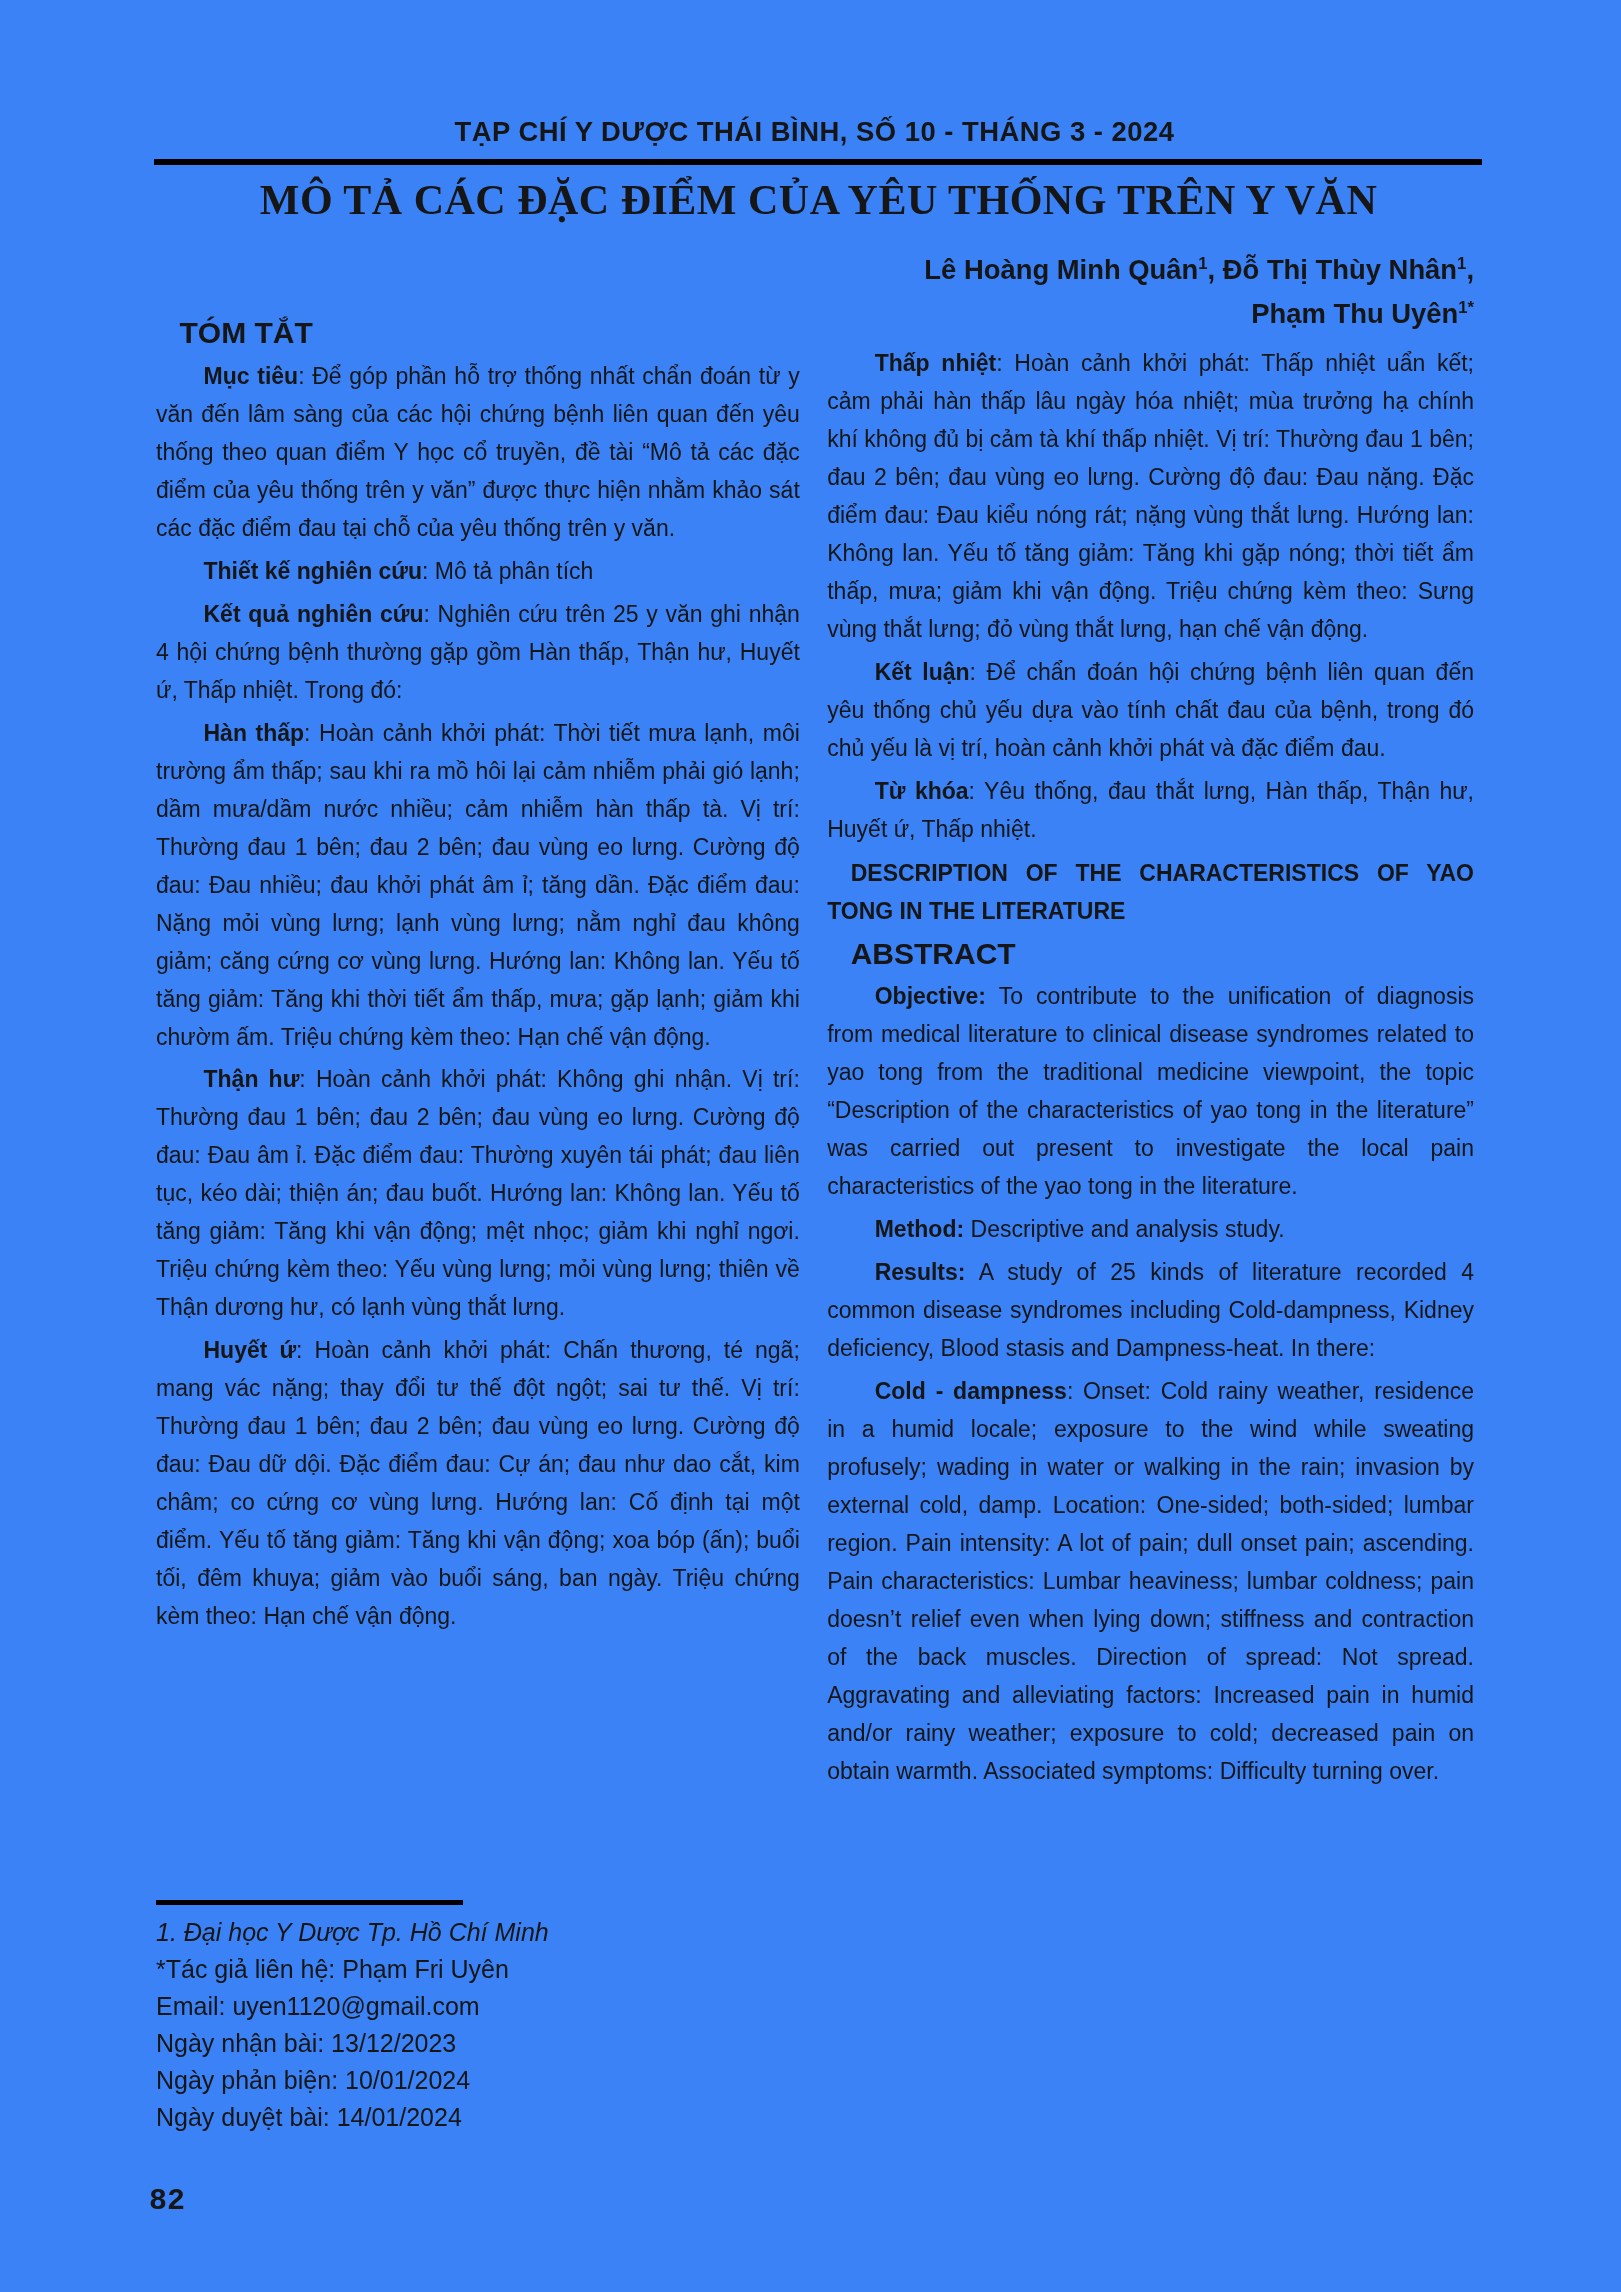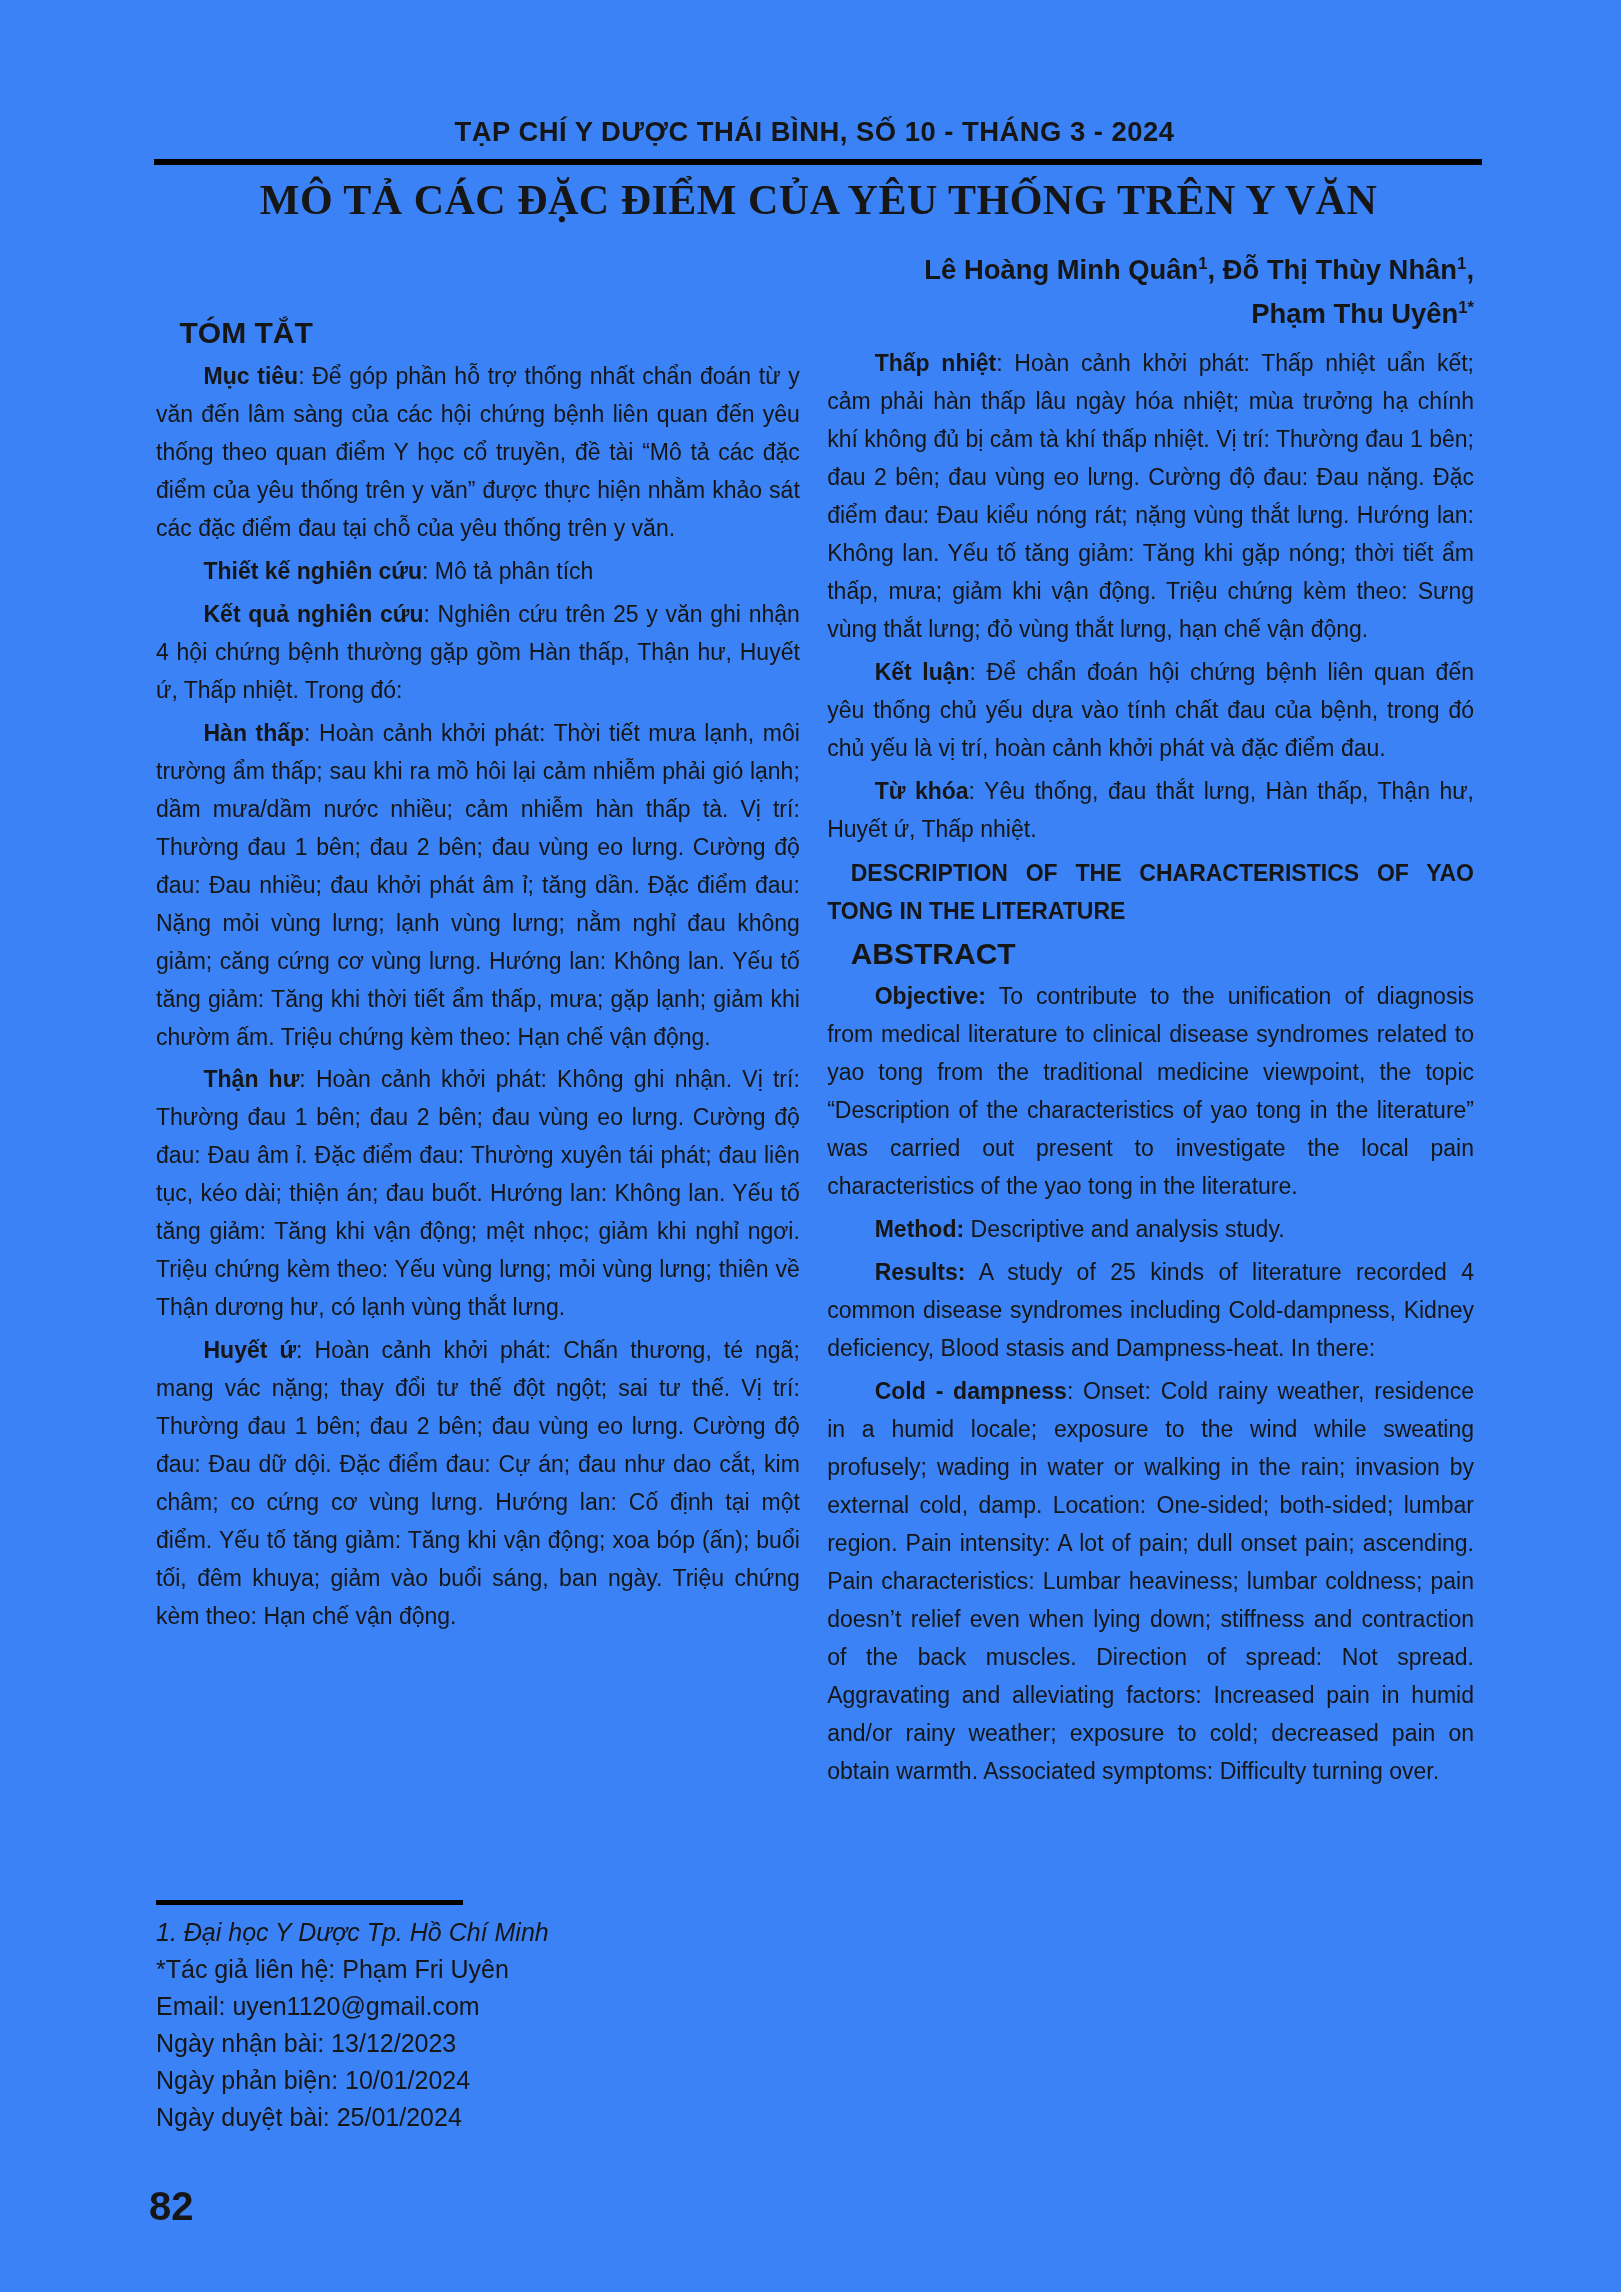--- a/index.html
+++ b/index.html
@@ -74,23 +74,23 @@
     left: 156px; top: 1900px; width: 667px;
     font-size: 25px;
     line-height: 37px;
   }
   .footnote-rule { width: 307px; height: 4.9px; background: #000; margin: 0 0 8.8px 0; }
   .fn-line { margin: 0; }
   .fn-affiliation { font-style: italic; }
   .page-number {
     position: absolute;
     left: 149px; top: 2184px;
-    font-family: Liberation Sans, sans-serif;
+    font-family: Liberation Mono, monospace;
     font-weight: bold;
-    font-size: 40px;
+    font-size: 30px;
   }
 </style>
 </head>
 <body>
 
 <div class="page">
 
   <div class="journal-header">TẠP CHÍ Y DƯỢC THÁI BÌNH, SỐ 10 - THÁNG 3 - 2024</div>
   <div class="header-rule"></div>
 
@@ -141,19 +141,19 @@
 
   </div>
 
   <div class="footnote">
     <div class="footnote-rule"></div>
     <p class="fn-line fn-affiliation">1. Đại học Y Dược Tp. Hồ Chí Minh</p>
     <p class="fn-line">*Tác giả liên hệ: Phạm Fri Uyên</p>
     <p class="fn-line">Email: uyen1120@gmail.com</p>
     <p class="fn-line">Ngày nhận bài: 13/12/2023</p>
     <p class="fn-line">Ngày phản biện: 10/01/2024</p>
-    <p class="fn-line">Ngày duyệt bài: 25/01/2024</p>
+    <p class="fn-line">Ngày duyệt bài: 14/01/2024</p>
   </div>
 
   <div class="page-number">82</div>
 
 </div>
 
 
 </body></html>

